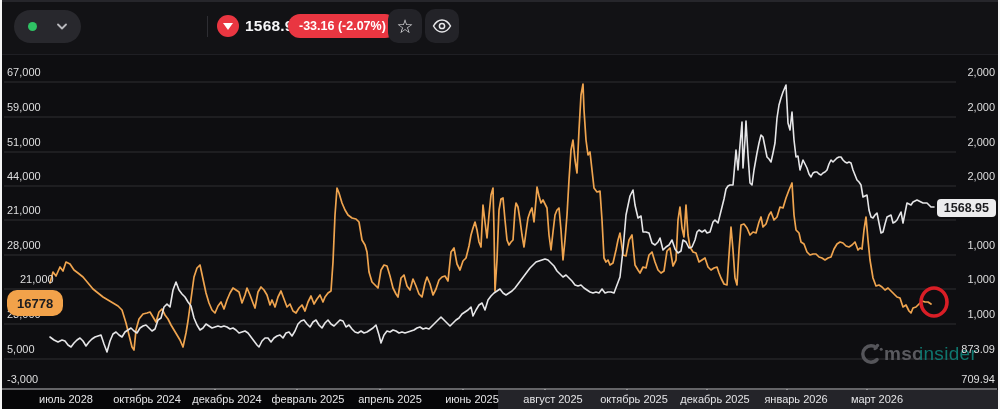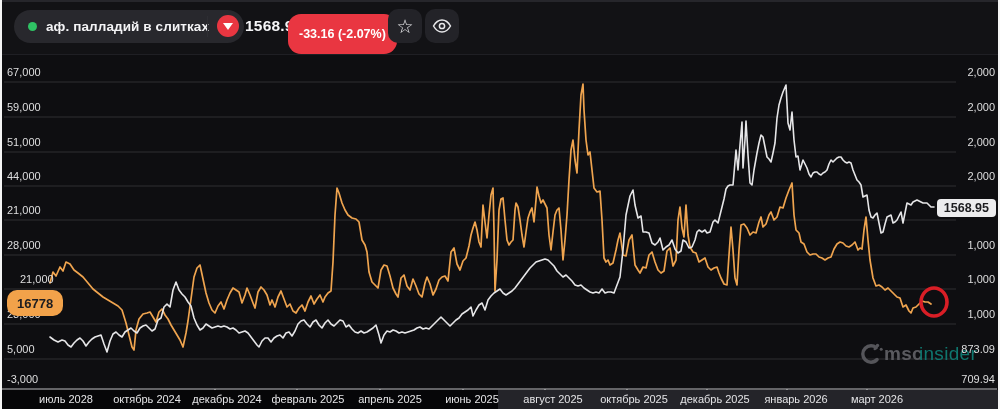--- a/index.html
+++ b/index.html
@@ -15,21 +15,21 @@
   .sym-pill{position:absolute;left:14px;top:10px;height:33px;border-radius:17px;background:#28282d;
             display:flex;align-items:center;padding:0 14px;cursor:pointer;}
   .green-dot{width:9px;height:9px;border-radius:50%;background:#2fc264;margin-right:9px;}
   .sym-label{color:#f4f4f6;font-size:13.5px;font-weight:bold;letter-spacing:.1px;white-space:nowrap;}
   .chev{margin-left:11px;display:flex;align-items:center;}
   .vdiv{position:absolute;left:207px;top:16px;width:1px;height:21px;background:#2e2e33;}
   .dir-circle{position:absolute;left:217px;top:15px;width:22px;height:22px;border-radius:50%;background:#e93641;
               display:flex;align-items:center;justify-content:center;}
   .dir-circle .tri{width:0;height:0;border-left:5px solid transparent;border-right:5px solid transparent;border-top:7px solid #ffffff;margin-top:1px;}
   .quote-value{position:absolute;left:245px;top:17px;color:#f6f6f8;font-size:15.5px;font-weight:bold;letter-spacing:.2px;}
-  .chg-pill{position:absolute;left:288px;top:14px;height:40px;border-radius:13px;background:#e93641;color:#ffffff;
+  .chg-pill{position:absolute;left:288px;top:14px;height:24px;border-radius:13px;background:#e93641;color:#ffffff;
             font-size:12.5px;font-weight:bold;display:flex;align-items:center;padding:0 11px;white-space:nowrap;}
   .icon-btn{position:absolute;top:9px;width:34px;height:34px;border-radius:10px;background:#232328;
             display:flex;align-items:center;justify-content:center;cursor:pointer;}
   .icon-btn.star{left:388px;color:#ececee;font-size:19px;line-height:1;}
   .icon-btn.eye{left:425px;}
 
   
   .chart-area{position:absolute;left:0;right:0;top:56px;bottom:0;}
   #chart-svg{position:absolute;left:0;top:-56px;width:1000px;height:409px;}
   .y-label{position:absolute;height:13px;line-height:13px;font-size:11px;color:#dededf;z-index:5;white-space:nowrap;}
@@ -49,21 +49,20 @@
 </head>
 <body>
 
 <div class="stage">
 
   <div class="topstrip"></div>
 
   <div class="header">
     <div class="sym-pill">
       <span class="green-dot"></span>
-      <span class="sym-label">аф. палладий в слитках</span>
       <span class="chev">
         <svg width="10" height="7" viewBox="0 0 10 7">
             <polyline points="1,1.5 5,5.5 9,1.5" fill="none" stroke="#b9b9bd" stroke-width="1.8" stroke-linecap="round" stroke-linejoin="round"></polyline>
           </svg>
       </span>
     </div>
     <div class="vdiv"></div>
     <div class="dir-circle">
         <span class="tri"></span>
       </div>

